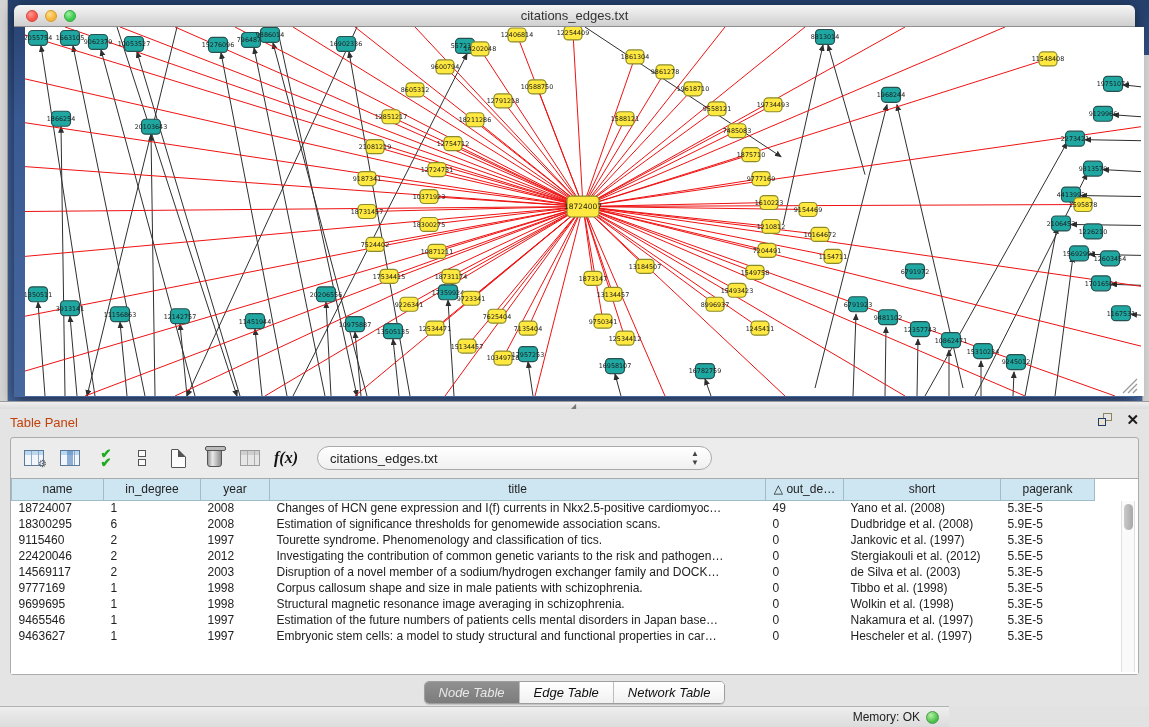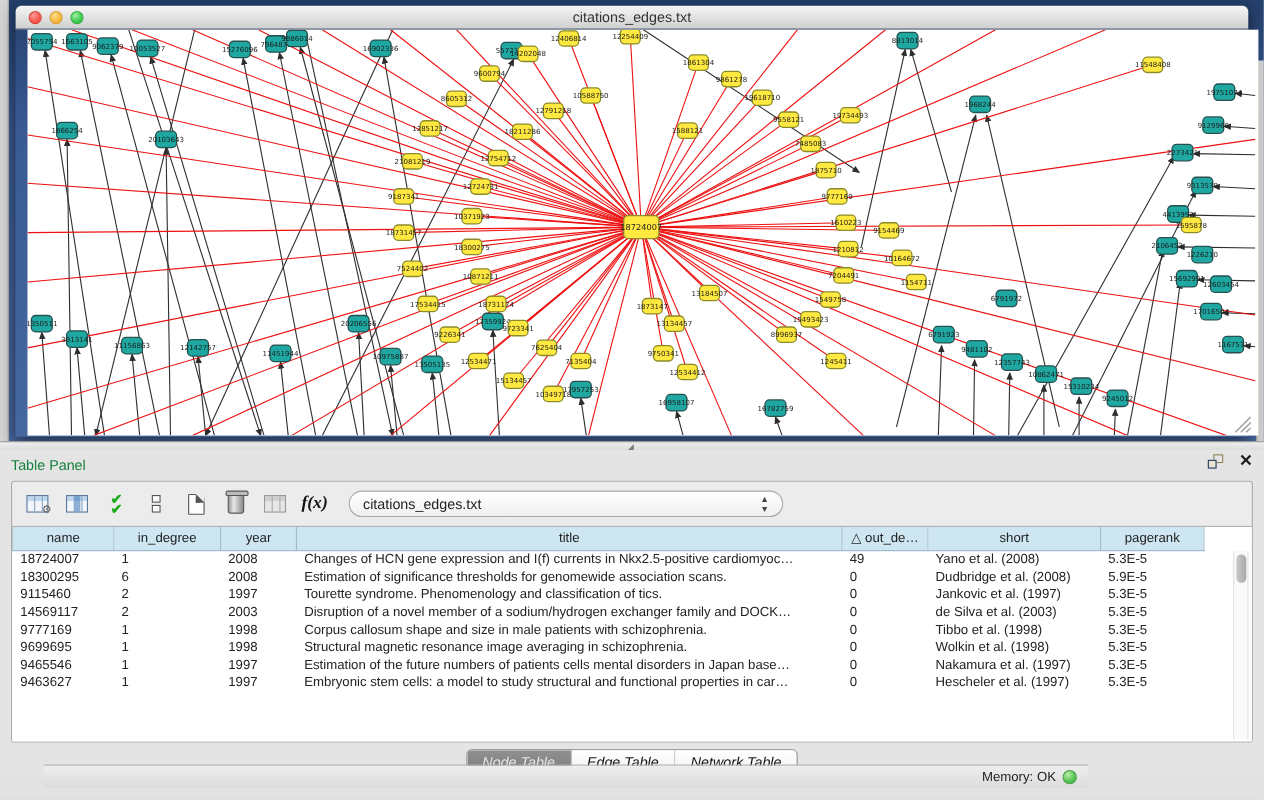--- a/index.html
+++ b/index.html
@@ -26,21 +26,21 @@
   .canvas { position:relative; width:1119px; height:369px; margin-left:11px; background:#ffffff; overflow:hidden; }
   .canvas svg { display:block; width:100%; height:100%; }
 
   
   .splitter { position:relative; height:8px; background:linear-gradient(180deg,#efefef,#dcdcdc); border-top:1px solid #9a9a9a; }
   .splitter .grip { position:absolute; left:570px; top:0px; font-size:8px; color:#777; }
 
   
   .table-panel { position:relative; height:297px; background:#e4e4e4; }
   .panel-header { position:relative; height:26px; display:flex; align-items:center; padding:0 10px; }
-  .panel-title { font-size:13px; color:#15803d; }
+  .panel-title { font-size:13px; color:#c2410c; }
   .panel-header-right { position:absolute; right:10px; top:4px; display:flex; gap:14px; align-items:center; }
   .float-icon { position:relative; width:14px; height:13px; }
   .float-icon .sq1 { position:absolute; left:0; bottom:0; width:8px; height:8px; border:1.5px solid #223a6b; background:#e8e4d0; }
   .float-icon .sq2 { position:absolute; right:0; top:0; width:9px; height:8px; border:1.5px solid #8c845a; background:transparent; }
   .close-x { font-size:15px; font-weight:bold; color:#1a1a1a; line-height:13px; cursor:default; }
 
   .panel-body { position:relative; margin:2px 10px 0 10px; height:238px; background:#ececec;
     border:1px solid #ababab; border-radius:3px; }
   .toolbar { display:flex; align-items:center; gap:10px; height:40px; padding:0 10px; }
   .tb-icon { width:26px; height:26px; display:flex; align-items:center; justify-content:center; }
@@ -73,23 +73,23 @@
   .vscroll .thumb { position:absolute; left:2px; top:3px; width:9px; height:26px; border-radius:5px; background:linear-gradient(90deg,#c9c9c9,#a8a8a8); }
 
   .tabs-row { display:flex; justify-content:center; margin-top:6px; }
   .seg { display:flex; border:1px solid #9e9e9e; border-radius:5px; overflow:hidden;
     background:#fff; box-shadow:0 1px 1px rgba(0,0,0,.15);font-style:italic; }
   .seg .tab { padding:3px 14px; font-size:13px; color:#111; border-right:1px solid #bdbdbd; background:linear-gradient(180deg,#ffffff,#f1f1f1); }
   .seg .tab:last-child { border-right:none; }
   .seg .tab.sel { background:linear-gradient(180deg,#909090,#7c7c7c); color:#e8e8e8; }
 
   
-  .status-bar { position:absolute; left:0; bottom:11px; width:949px; height:21px;
+  .status-bar { position:absolute; left:0; bottom:0; width:949px; height:21px;
     background:linear-gradient(180deg,#eeeeee,#dcdcdc); border-top:1px solid #b2b2b2;
-    display:flex; align-items:center; justify-content:flex-end; padding:0 10px; gap:6px;margin-left:40px; }
+    display:flex; align-items:center; justify-content:flex-end; padding:0 10px; gap:6px; }
   .mem-label { font-size:12px; color:#222; }
   .mem-dot { width:13px; height:13px; border-radius:50%; border:1px solid #4b9b4b;
     background:radial-gradient(circle at 35% 30%, #b8f0a8,#49c049 65%); }
 </style>
 </head>
 <body>
 
 <div class="app">
 
   <div class="network-area">
@@ -736,20 +736,29 @@
               <tr>
                 <td>9115460</td>
                 <td>2</td>
                 <td>1997</td>
                 <td>Tourette syndrome. Phenomenology and classification of tics.</td>
                 <td>0</td>
                 <td>Jankovic et al. (1997)</td>
                 <td>5.3E-5</td>
               </tr>
               <tr>
+                <td>22420046</td>
+                <td>2</td>
+                <td>2012</td>
+                <td>Investigating the contribution of common genetic variants to the risk and pathogen…</td>
+                <td>0</td>
+                <td>Stergiakouli et al. (2012)</td>
+                <td>5.5E-5</td>
+              </tr>
+              <tr>
                 <td>14569117</td>
                 <td>2</td>
                 <td>2003</td>
                 <td>Disruption of a novel member of a sodium/hydrogen exchanger family and DOCK…</td>
                 <td>0</td>
                 <td>de Silva et al. (2003)</td>
                 <td>5.3E-5</td>
               </tr>
               <tr>
                 <td>9777169</td>

